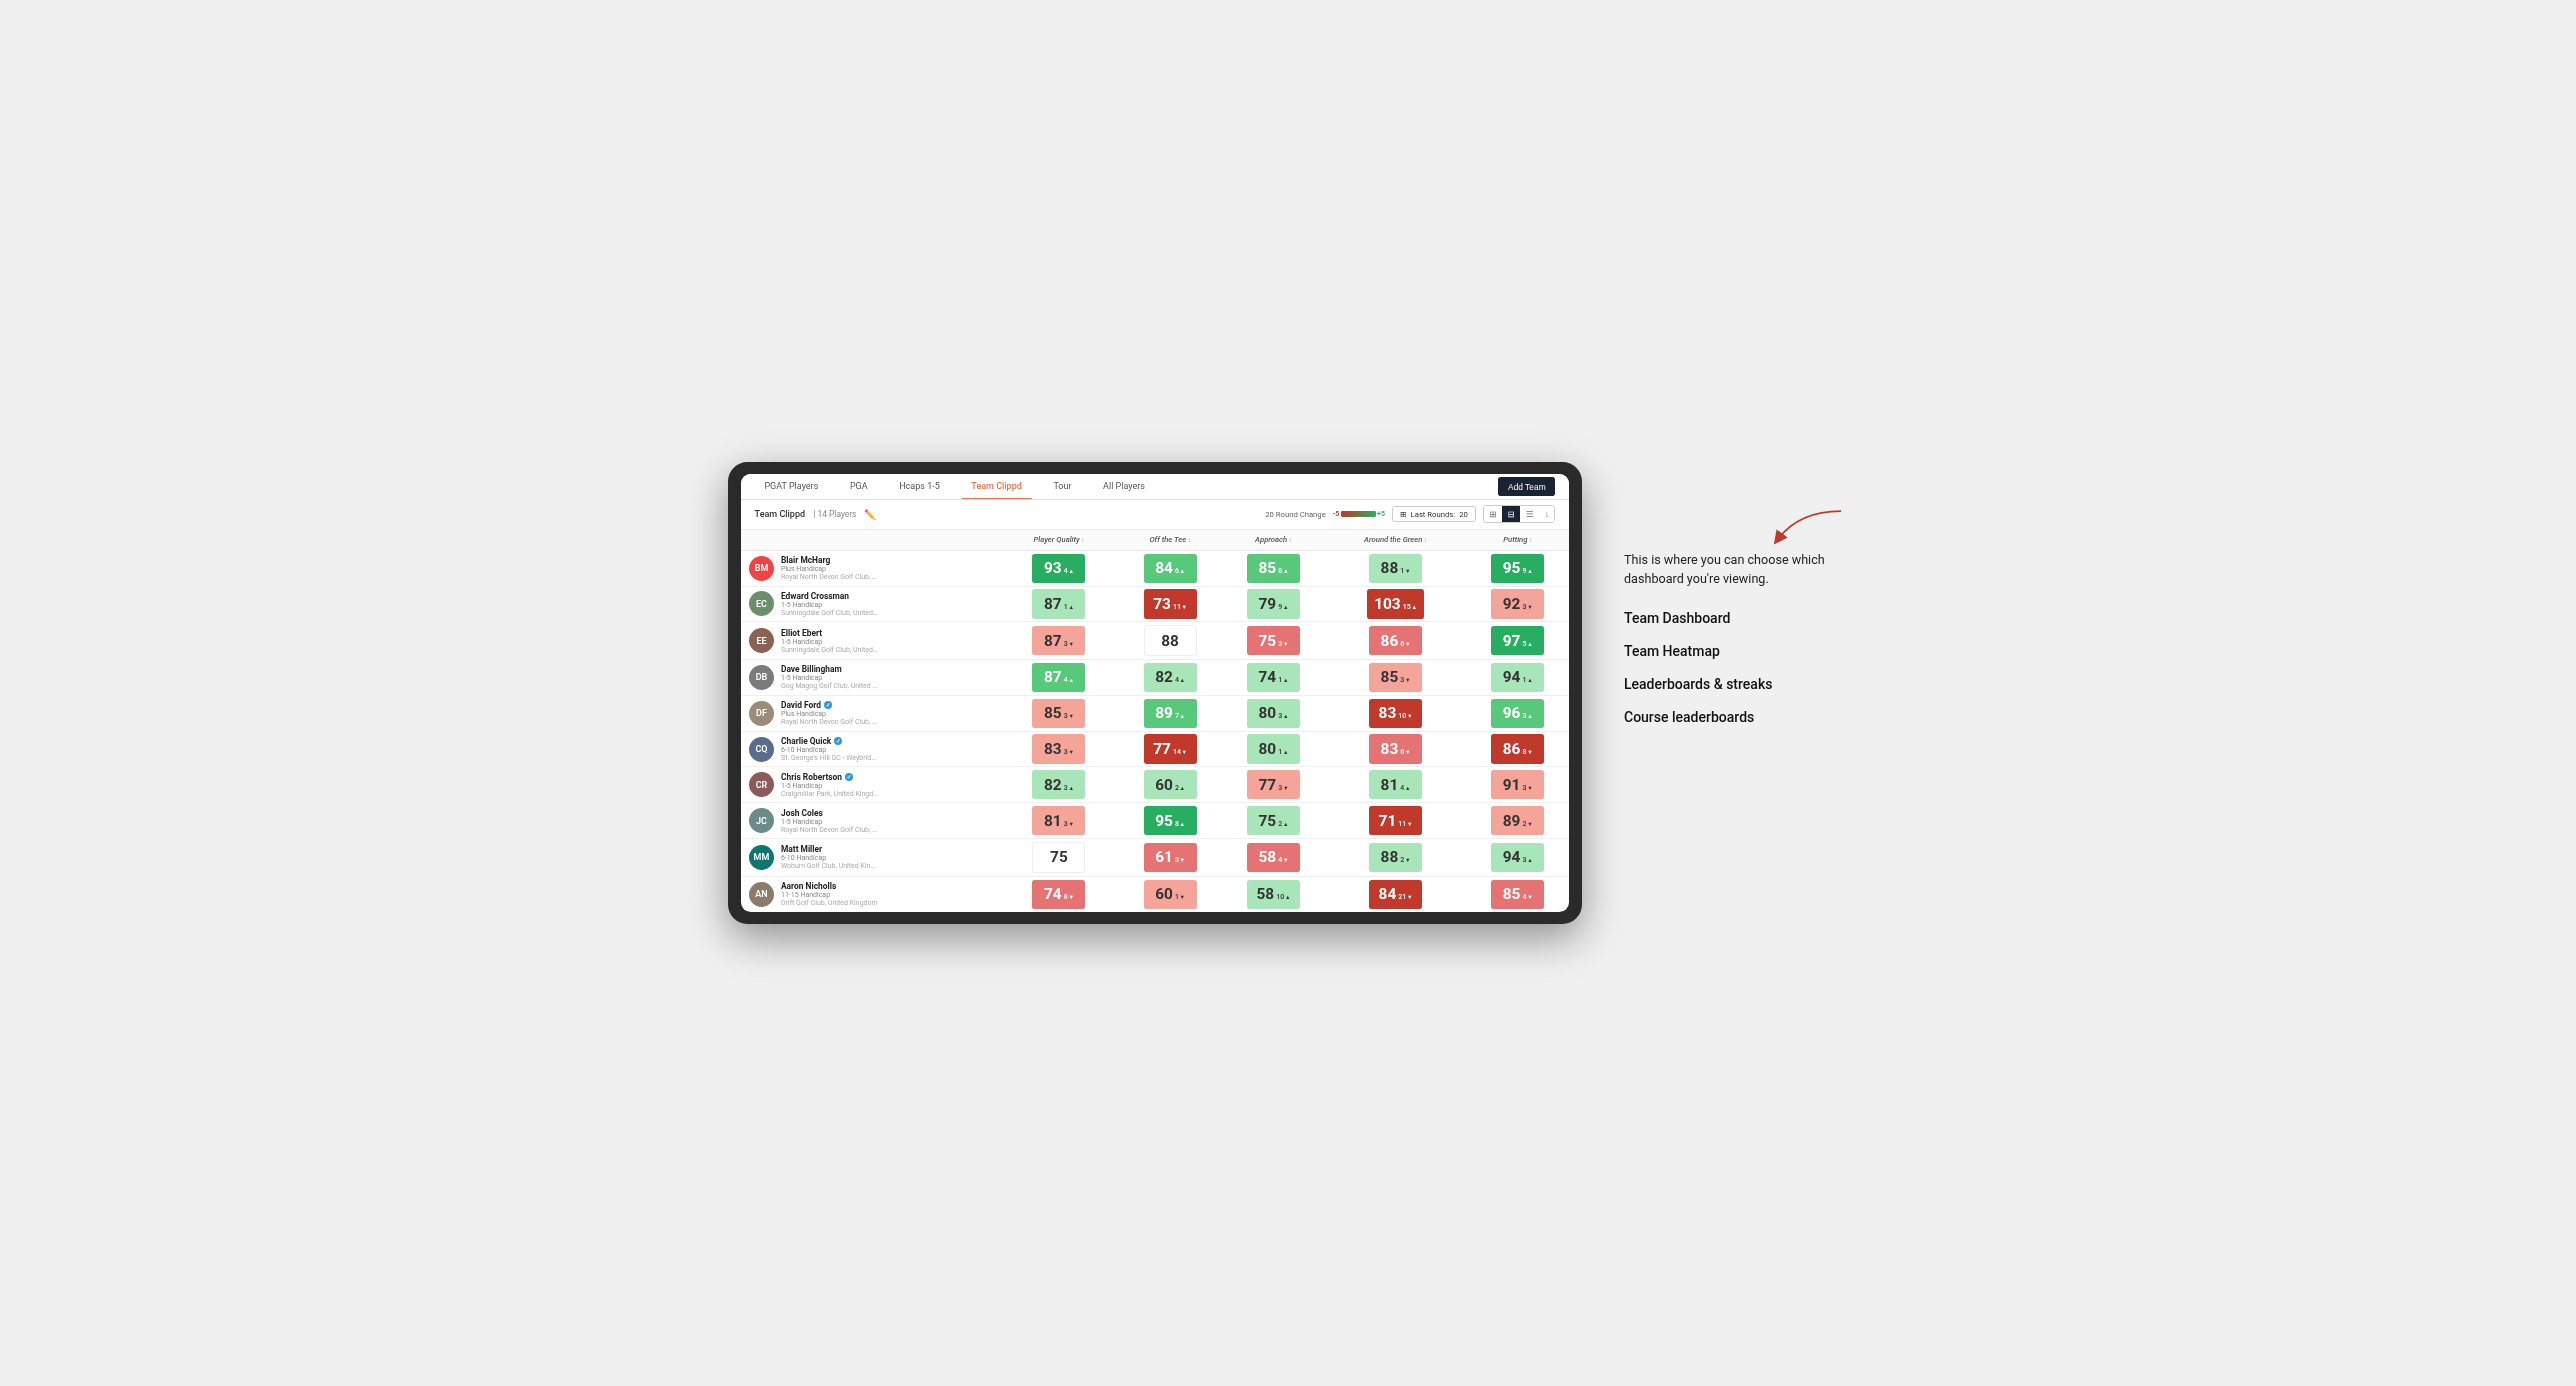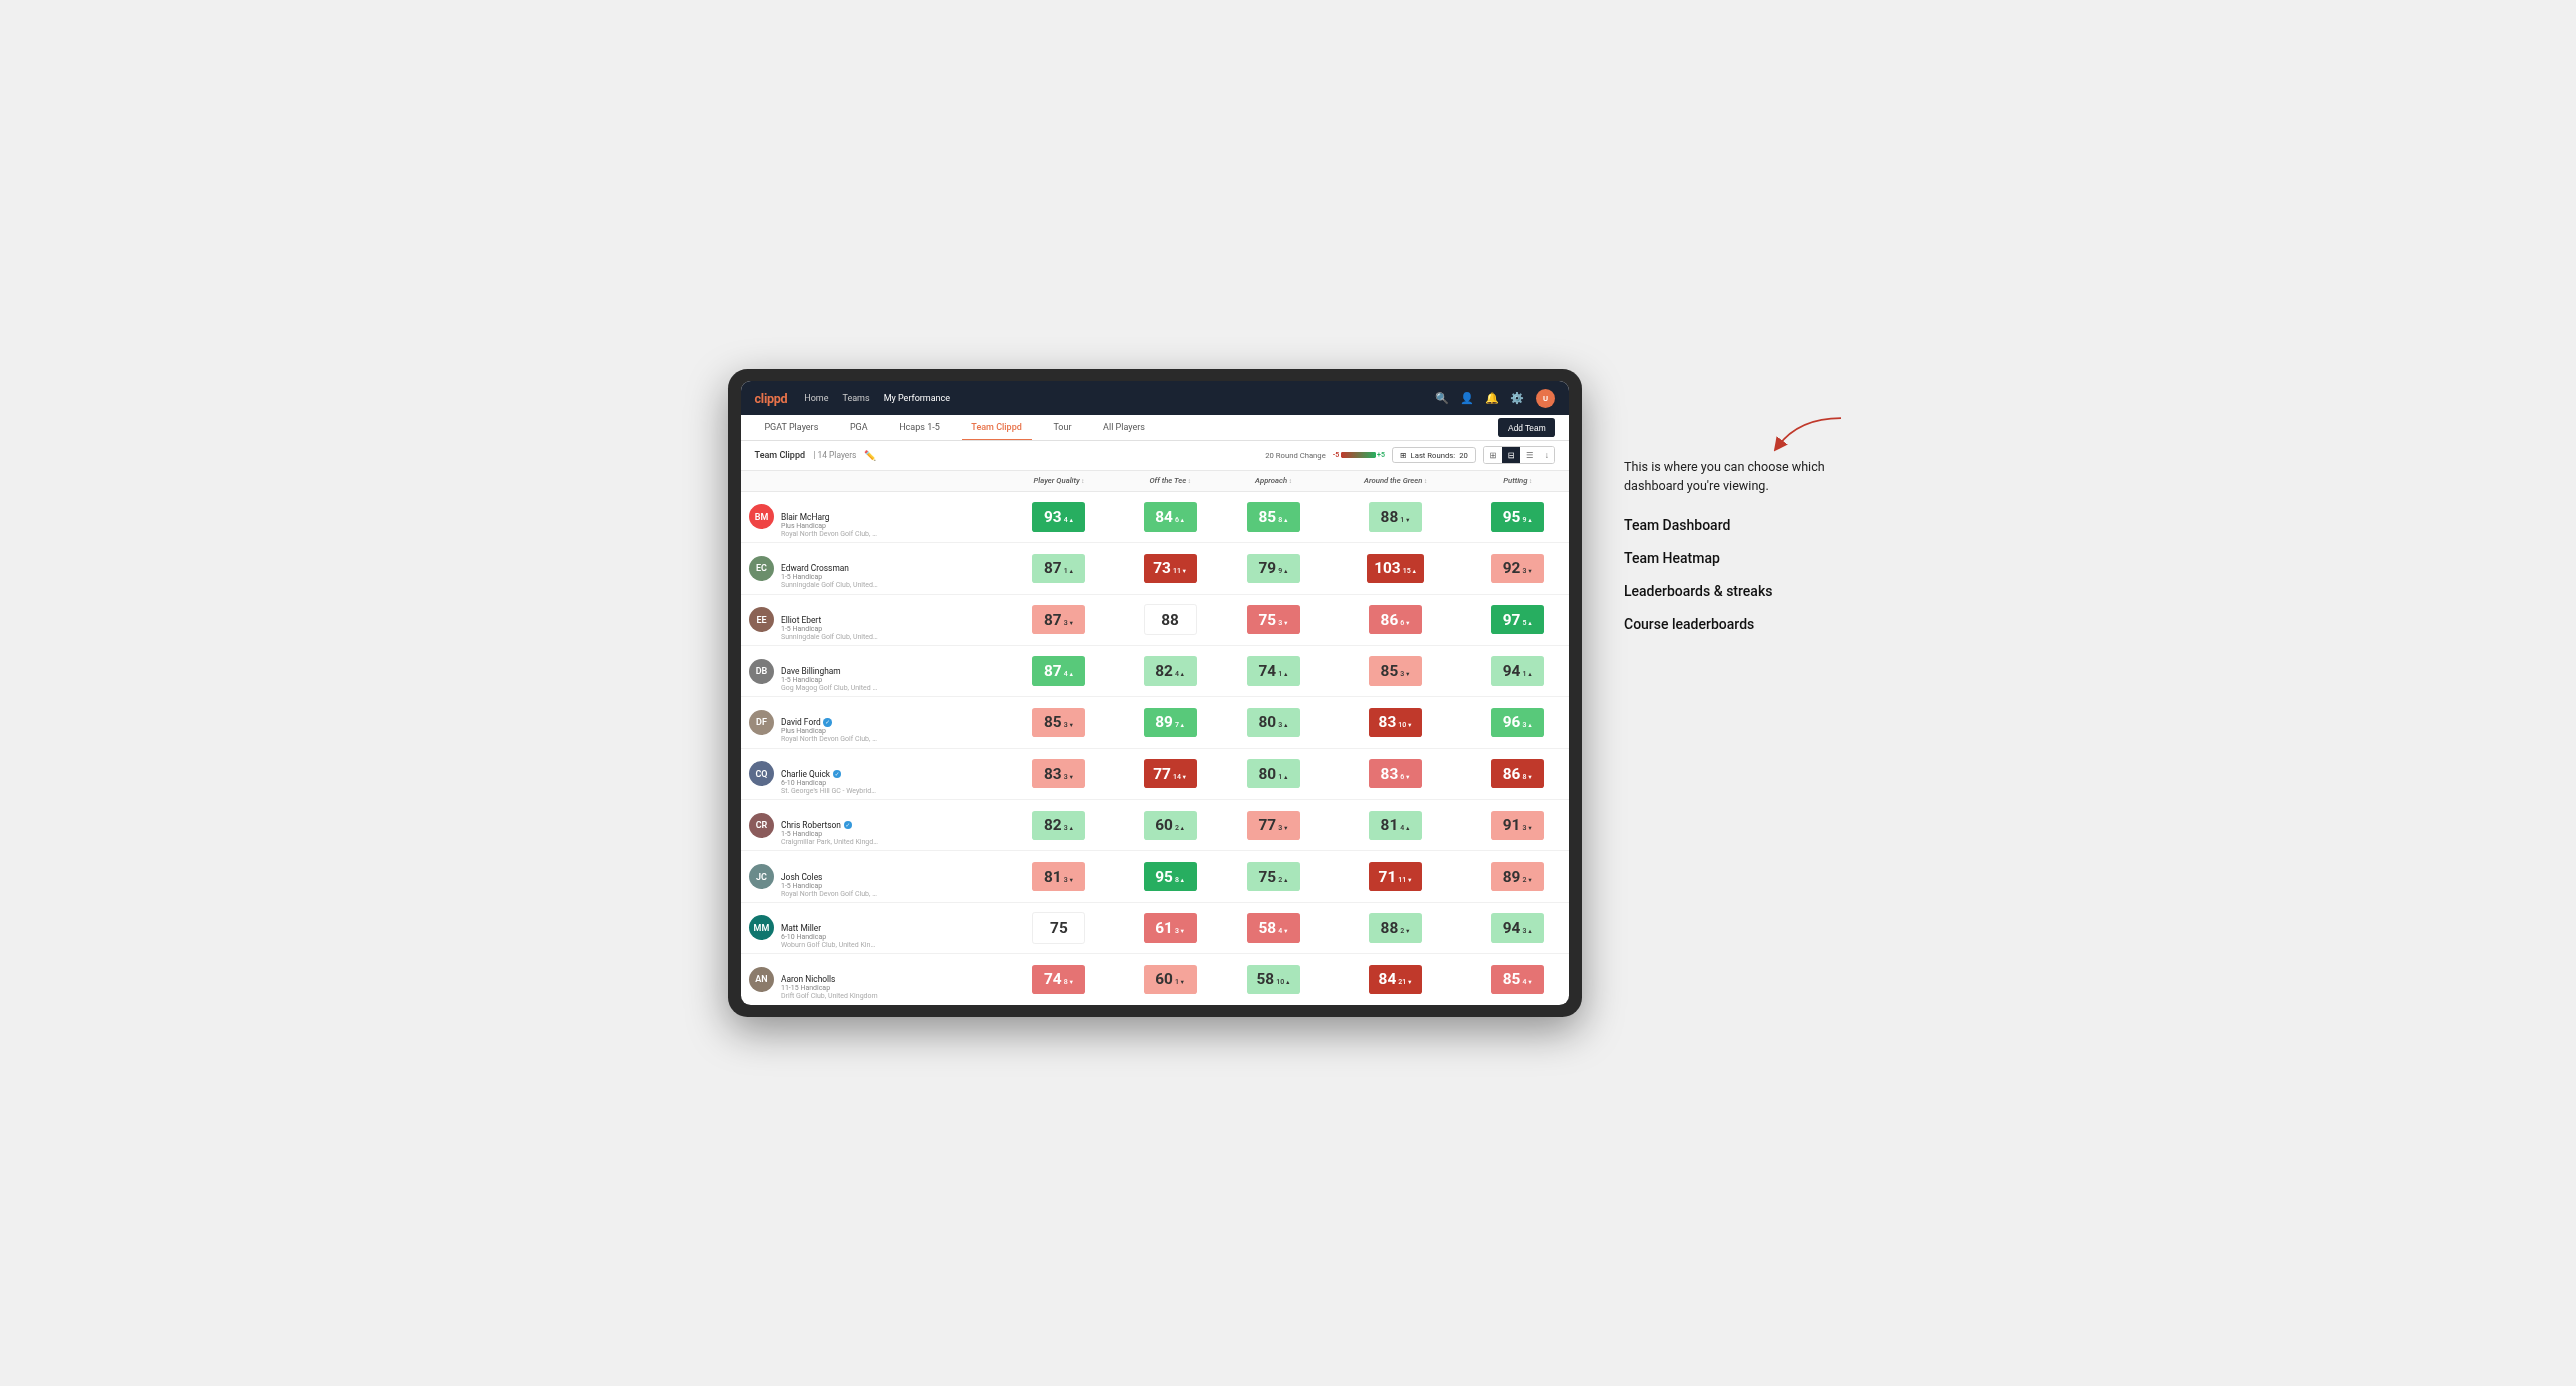--- a/index.html
+++ b/index.html
@@ -270,27 +270,26 @@
       display: flex;
       align-items: center;
       justify-content: center;
       font-size: 9px;
       font-weight: 600;
       color: #fff;
     }
     .player-info { flex: 1; min-width: 0; }
     .player-name {
       font-size: 8.4px;
-      font-weight: 400;
+      font-weight: 700;
       color: #222;
       white-space: nowrap;
       display: flex;
       align-items: center;
       gap: 2.8px;
-      margin-top: 16px;
     }
     .player-handicap {
       font-size: 7px;
       color: #888;
     }
     .player-club {
       font-size: 7px;
       color: #aaa;
       white-space: nowrap;
       overflow: hidden;
@@ -350,35 +349,20 @@
     td { vertical-align: middle; }
   </style>
 </head>
 <body>
 
 <div class="page-wrapper">
 
   <div class="tablet-shell">
     <div class="tablet-screen">
 
-      <nav class="nav-bar">
-        <span class="nav-logo">clippd</span>
-        <div class="nav-items">
-          <span class="nav-item">Home</span>
-          <span class="nav-item">Teams</span>
-          <span class="nav-item active">My Performance</span>
-        </div>
-        <div class="nav-icons">
-          <span class="nav-icon">🔍</span>
-          <span class="nav-icon">👤</span>
-          <span class="nav-icon">🔔</span>
-          <span class="nav-icon">⚙️</span>
-          <div class="nav-avatar">U</div>
-        </div>
-      </nav>
 
       <div class="sub-nav">
         <span class="sub-nav-item">PGAT Players</span>
         <span class="sub-nav-item">PGA</span>
         <span class="sub-nav-item">Hcaps 1-5</span>
         <span class="sub-nav-item active">Team Clippd</span>
         <span class="sub-nav-item">Tour</span>
         <span class="sub-nav-item">All Players</span>
         <div class="sub-nav-spacer"></div>
         <button class="add-team-btn">Add Team</button>

